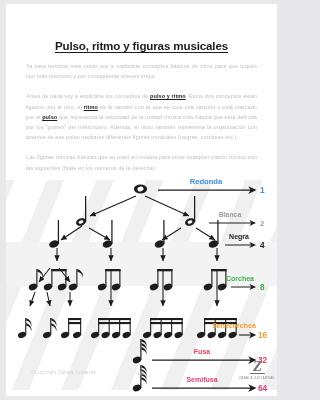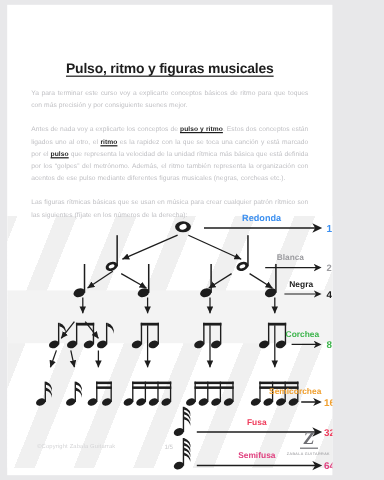--- a/index.html
+++ b/index.html
@@ -22,37 +22,37 @@
     position:absolute; left:0; top:176px; width:271px; height:210px;
     background:repeating-linear-gradient(-68deg,
        #f0f0f0 0px, #f0f0f0 16px, #ffffff 16px, #ffffff 46px);
     pointer-events:none;
   }
   #stripe-band {
     position:absolute; left:0; top:238px; width:271px; height:44px;
     background:#f3f3f3; pointer-events:none;
   }
   
-  #txt { position:absolute; left:0; top:0; width:271px; padding:16px 20px; }
+  #txt { position:absolute; left:0; top:0; width:271px; padding:4px 20px; }
   h1 {
     font-size:11.6px; font-weight:bold; text-align:center;
     color:#1d1d1d; letter-spacing:-0.15px;
     text-decoration:underline; text-underline-offset:2px;
     margin-top:31px;
   }
   p.body {
     font-size:5.55px; line-height:10.2px; color:#c0c0c4;
     text-align:justify; letter-spacing:0.06px;
   }
   p.p1 { margin-top:9px; }
   p.p2 { margin-top:10px; }
   p.p3 { margin-top:10px; }
   b.em { color:#1d1d1d; font-weight:bold; text-decoration:underline; }
   
-  #diagram { position:absolute; left:12px; top:168px; width:271px; height:224px; }
+  #diagram { position:absolute; left:0; top:168px; width:271px; height:224px; }
   #diagram svg { display:block; }
   .lbl { font-family:"Liberation Sans", sans-serif; font-weight:bold; }
   
   #copy {
     position:absolute; left:25px; top:366px;
     font-size:4.8px; color:#d4d4d6; letter-spacing:0.15px;
   }
   #pageno {
     position:absolute; left:131px; top:366px;
     font-size:5.2px; color:#c9c9cb;

